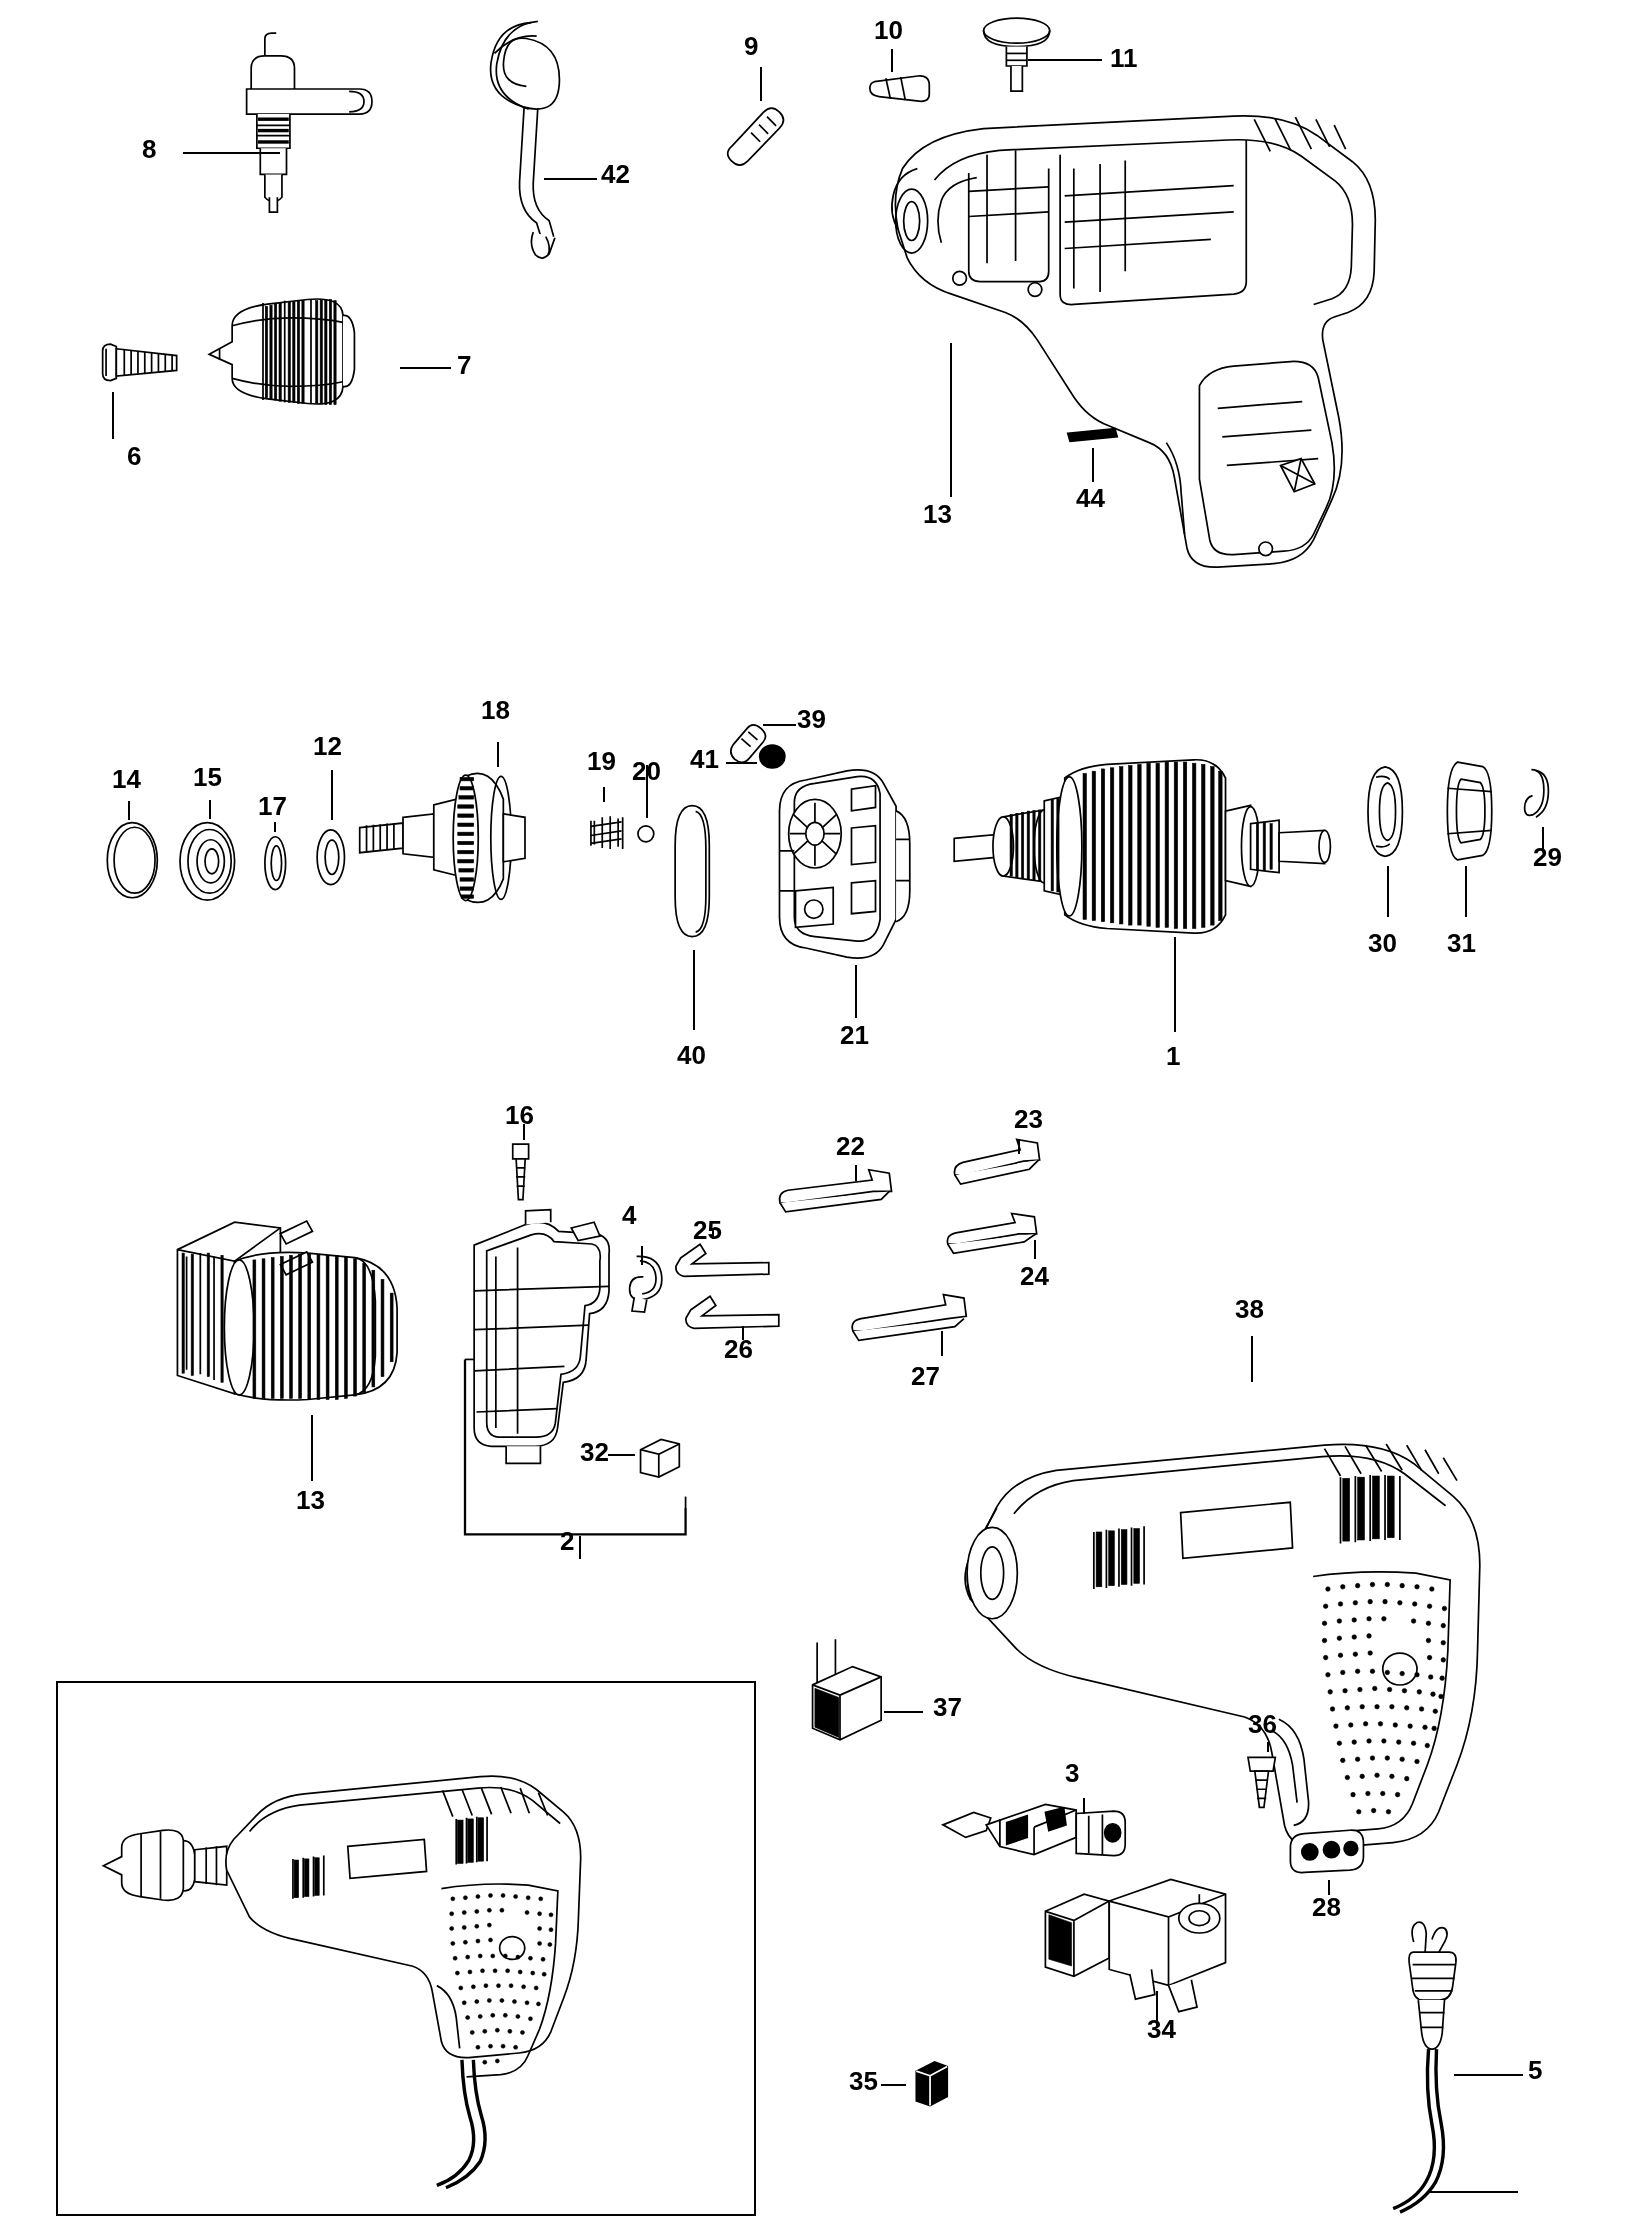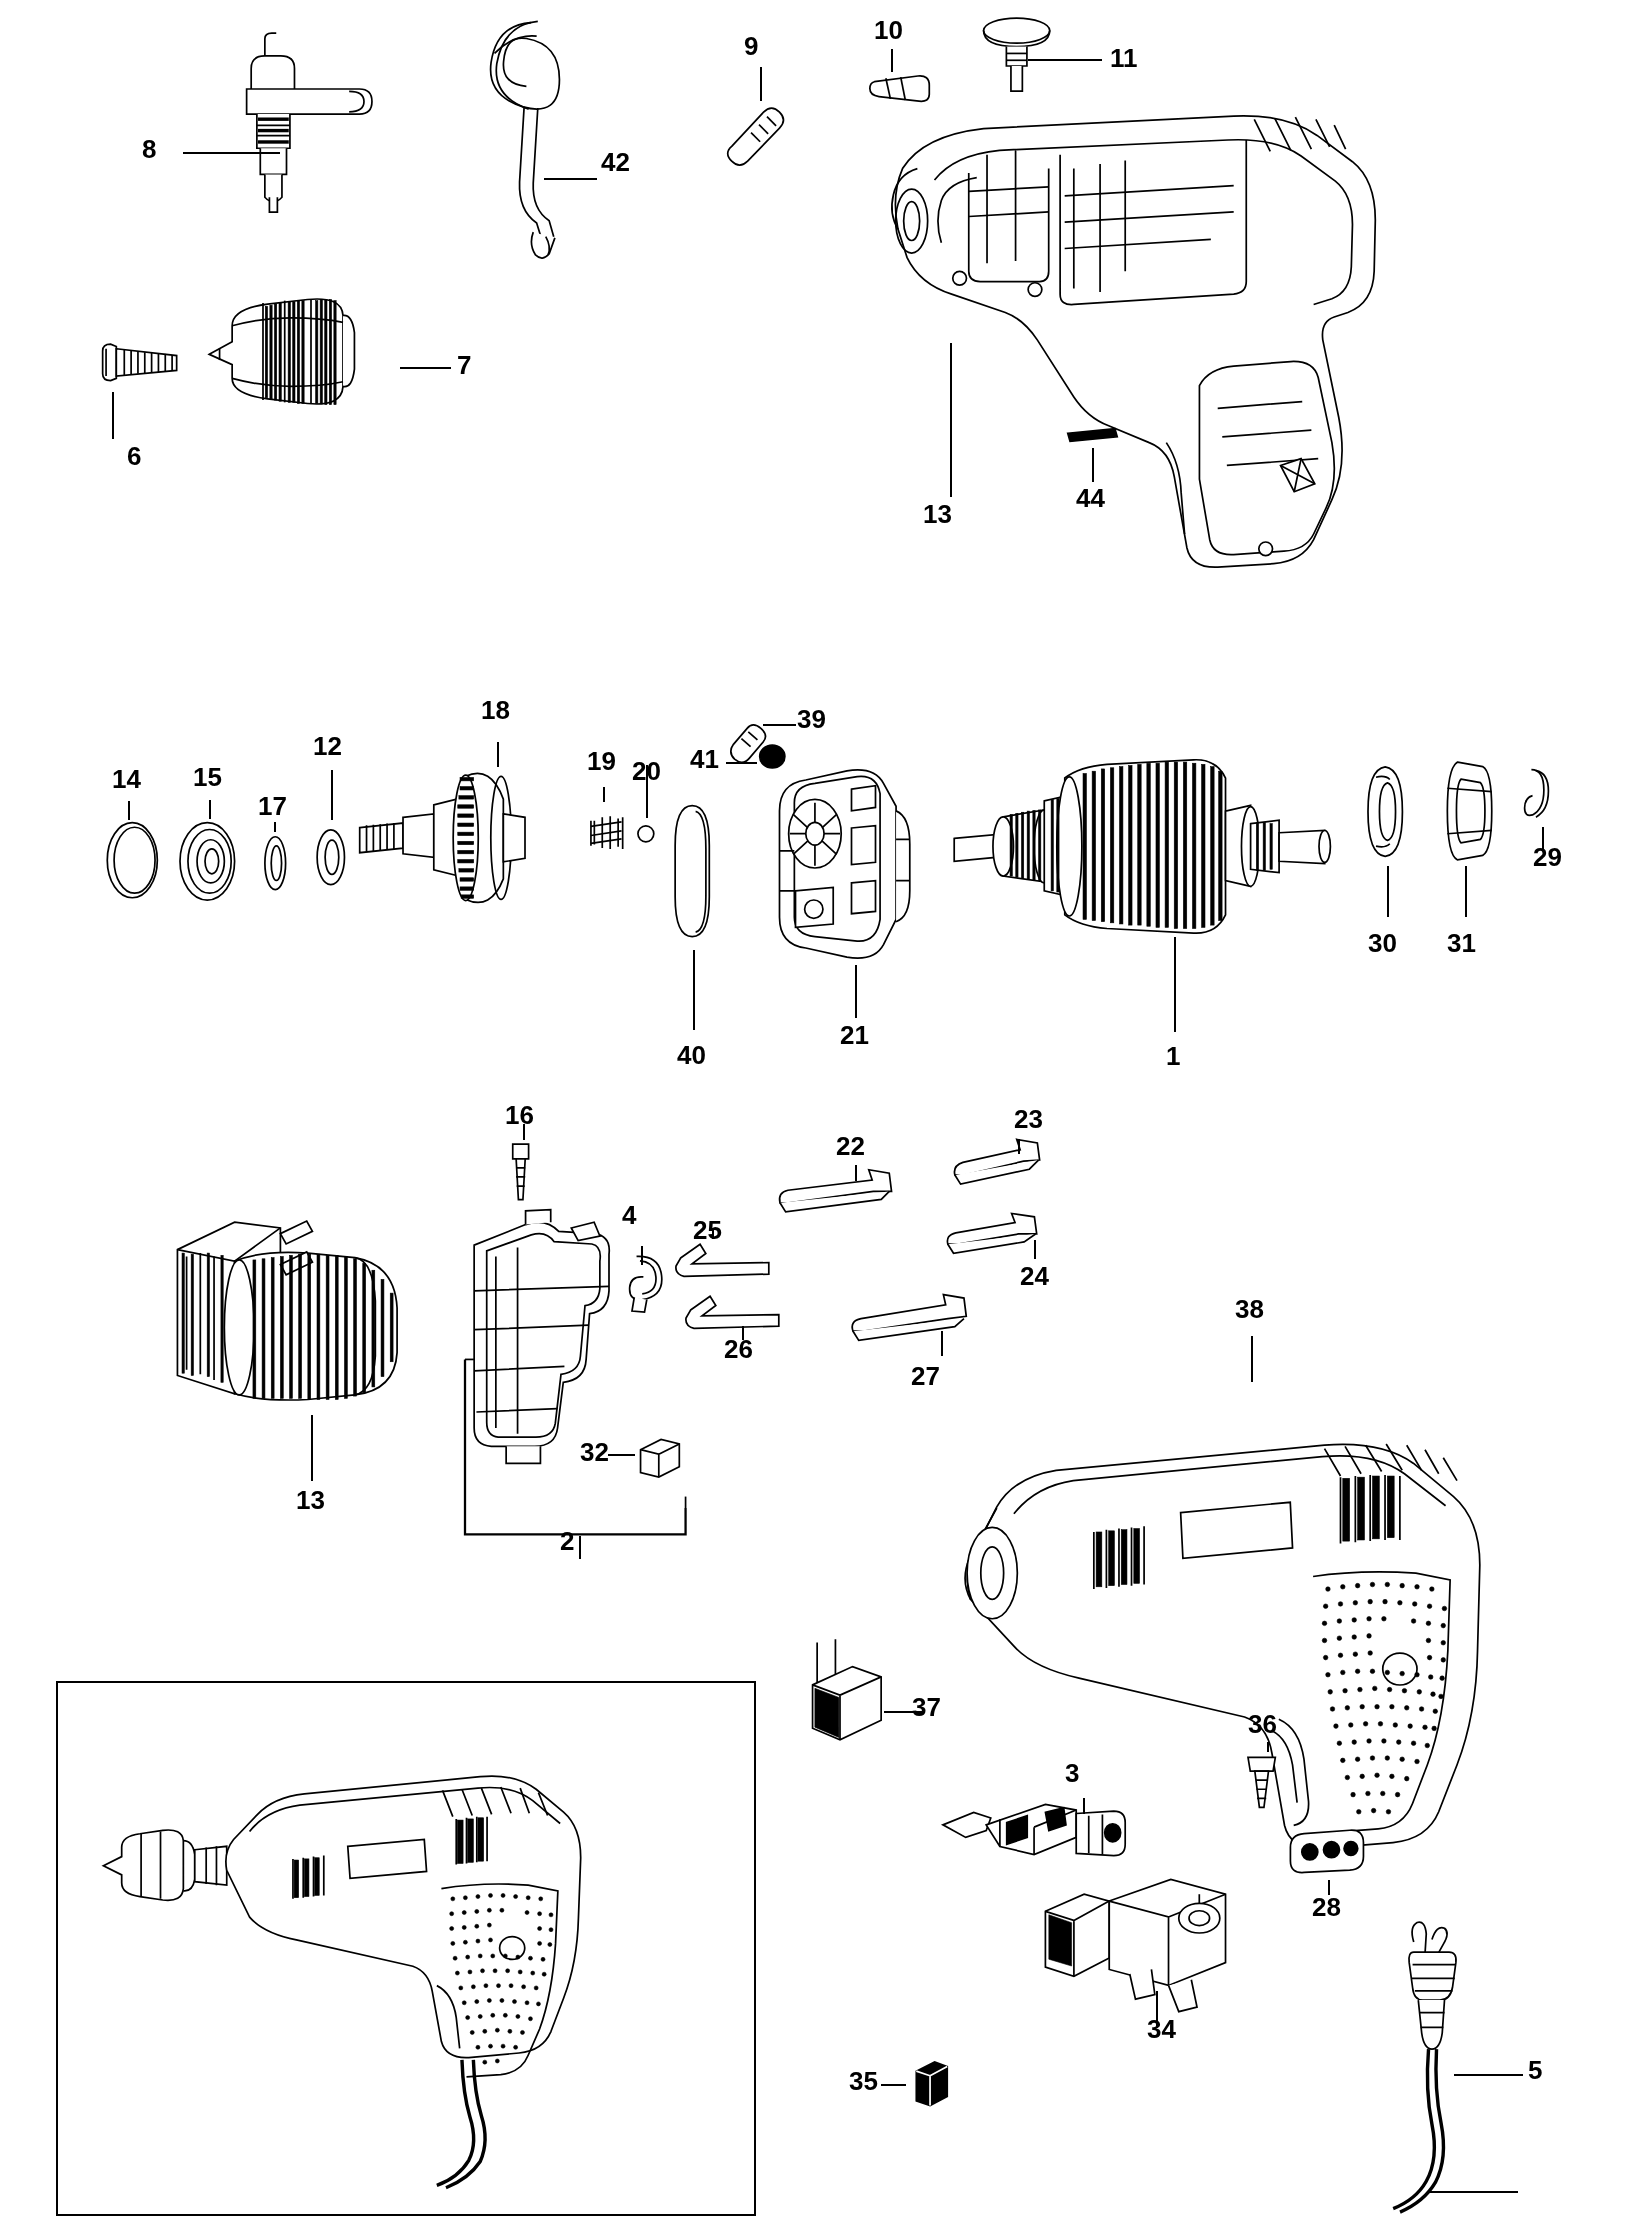--- a/index.html
+++ b/index.html
@@ -86,21 +86,21 @@
       <path d="M100 20 Q40 24 30 90 Q22 148 86 168 Q150 186 150 120 Q150 58 92 48 Q56 42 52 88 Q48 128 92 132" fill="#fff"></path>
       <path d="M112 18 Q52 24 40 92 Q32 150 96 172" fill="none"></path>
       <path d="M88 168 L80 300 Q78 350 110 372 L118 398" fill="none"></path>
       <path d="M112 170 L104 302 Q102 348 132 368 L140 396" fill="none"></path>
       <path d="M104 388 Q96 410 108 428 Q120 440 132 426 L142 398" fill="#fff"></path>
       <path d="M126 396 Q136 414 130 428" fill="none"></path>
       <path d="M36 74 Q70 40 110 44"></path>
     </g>
   </svg>
   <div class="lead h" style="left:544px; top:178px; width:53px;"></div>
-  <div class="num" style="left:601px; top:149px;">42</div>
+  <div class="num" style="left:601px; top:161px;">42</div>
 
   <svg class="sh" style="left:726px; top:97px;" width="74" height="69" viewBox="0 0 130 120">
     <g class="ink" stroke-width="4">
       <path d="M10 86 L66 26 Q80 12 94 26 Q108 40 94 54 L38 112 Q24 126 10 112 Q-4 98 10 86 Z" fill="#fff"></path>
       <path d="M72 34 L88 50"></path>
       <path d="M58 48 L74 64"></path>
       <path d="M44 62 L60 78"></path>
     </g>
   </svg>
   <div class="lead v" style="left:760px; top:67px; height:34px;"></div>
@@ -750,21 +750,21 @@
     <g class="ink" stroke-width="4">
       <path d="M30 20 L30 94 M62 14 L62 88"></path>
       <path d="M22 94 L92 62 L142 80 L142 156 L70 190 L22 170 Z" fill="#fff"></path>
       <path d="M22 94 L70 112 L70 190 M70 112 L142 80"></path>
     </g>
     <g class="inkf">
       <path d="M26 100 L68 116 L68 186 L26 168 Z" fill="#000"></path>
     </g>
   </svg>
   <div class="lead h" style="left:884px; top:1711px; width:39px;"></div>
-  <div class="num" style="left:912px; top:1694px;">37</div>
+  <div class="num" style="left:933px; top:1694px;">37</div>
 
   <svg class="sh" style="left:1234px; top:1746px;" width="69" height="74" viewBox="0 0 120 130">
     <g class="ink" stroke-width="4">
       <path d="M24 20 L72 20 L68 44 L28 44 Z" fill="#fff"></path>
       <path d="M36 44 L60 44 L52 108 L44 108 Z" fill="#fff"></path>
       <path d="M38 60 L58 60 M39 76 L57 76 M40 92 L56 92"></path>
     </g>
   </svg>
   <div class="lead v" style="left:1267px; top:1742px; height:10.3px;"></div>
   <div class="num" style="left:1248px; top:1711px;">36</div>

